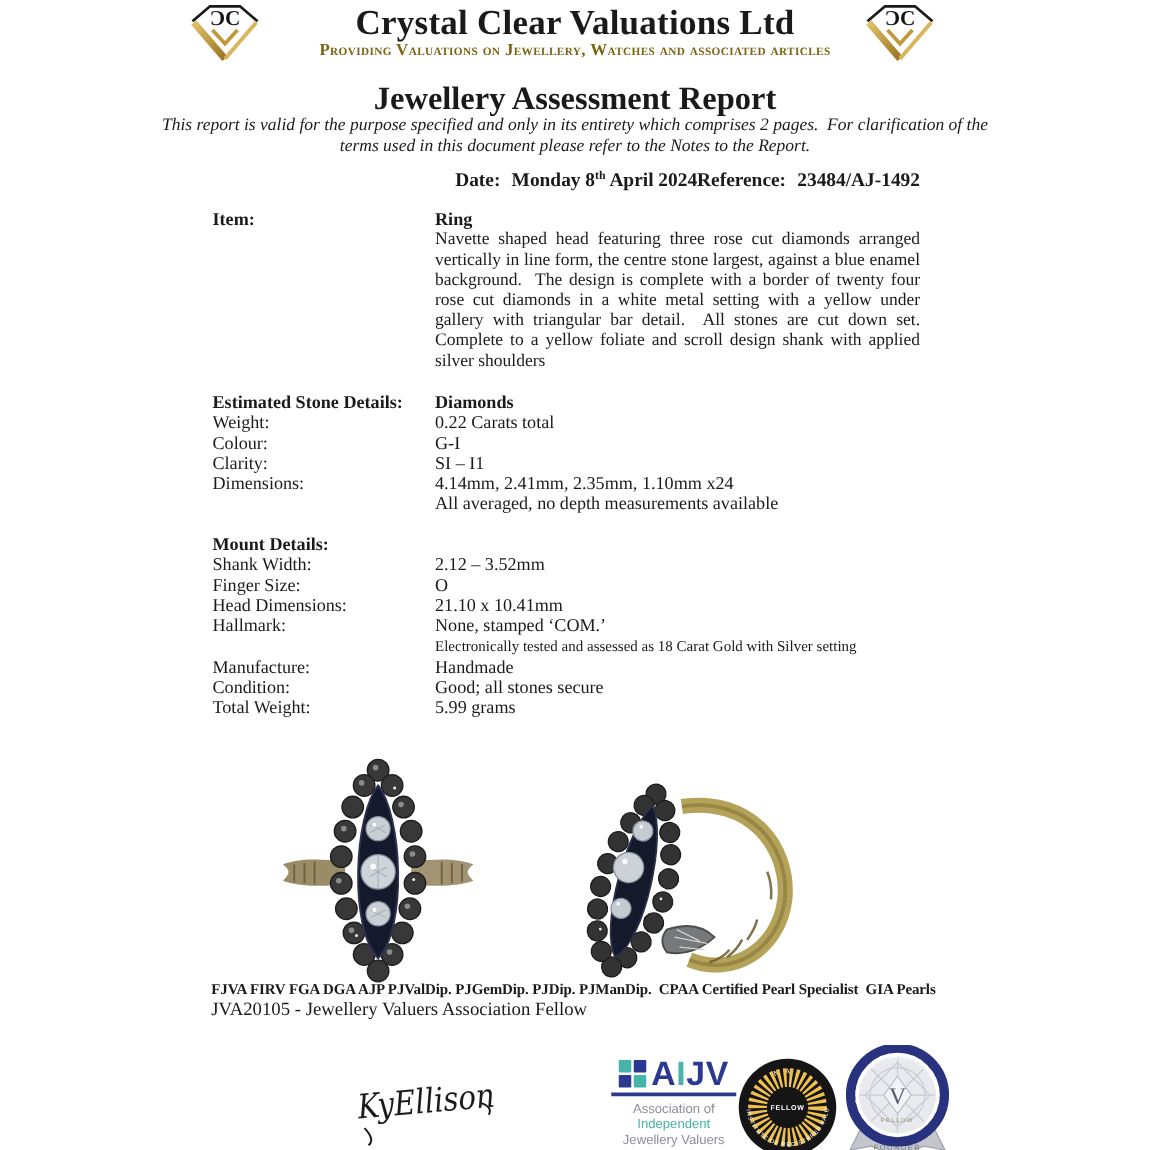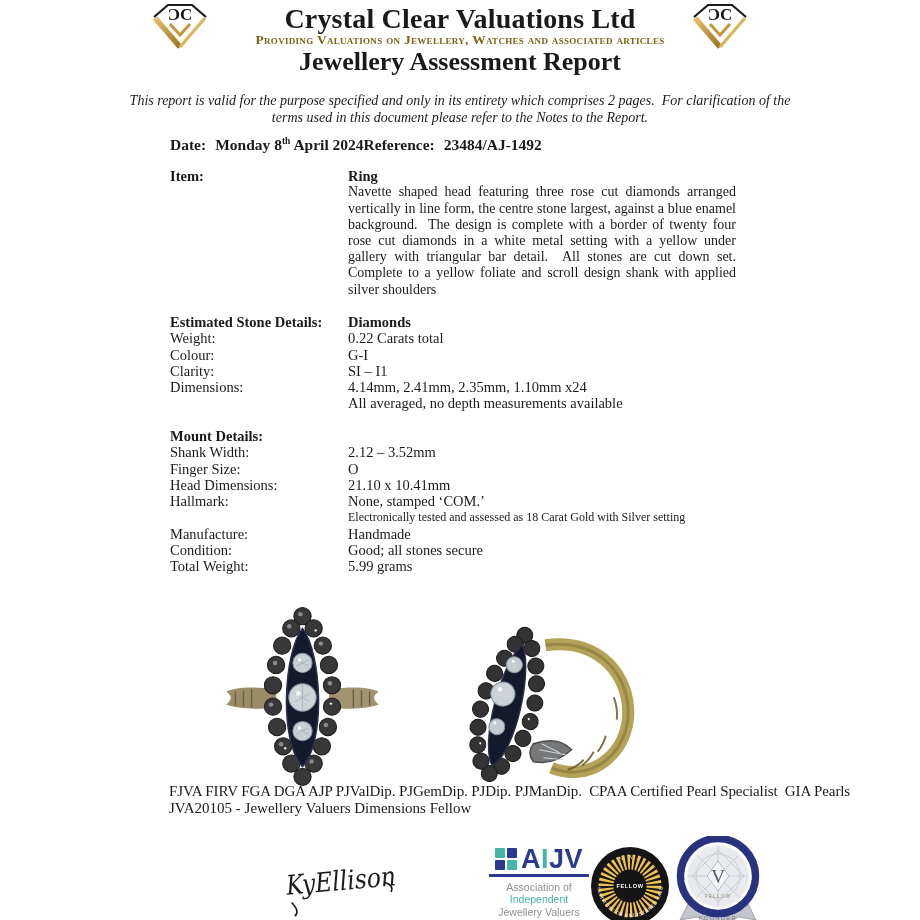--- a/index.html
+++ b/index.html
@@ -4,45 +4,45 @@
 <style>
   html,body{margin:0;padding:0;background:#fff;}
   .page{position:relative;width:920px;height:920px;background:#ffffff;overflow:hidden;
         font-family:"Liberation Serif",serif;color:#1a1a1a;}
   .abs{position:absolute;}
   
   .company{top:3px;left:0;right:0;text-align:center;font-size:28px;font-weight:bold;letter-spacing:.2px;}
   .tagline{top:32px;left:0;right:0;text-align:center;font-size:13.5px;font-weight:bold;
            font-variant-caps:small-caps;color:#7d6414;letter-spacing:.3px;}
   .hdr-logo{width:72px;height:50px;}
-  .report-title{top:47px;left:0;right:0;text-align:center;font-size:26px;font-weight:bold;}
+  .report-title{top:64px;left:0;right:0;text-align:center;font-size:26px;font-weight:bold;}
   .disclaimer{top:93px;left:128px;right:128px;text-align:center;font-style:italic;
               font-size:14px;line-height:16.6px;white-space:pre-wrap;}
   
-  .meta{top:136px;left:170px;width:566px;display:flex;justify-content:flex-start;
+  .meta{top:136px;left:170px;width:566px;display:flex;justify-content:flex-end;
         font-size:15.5px;font-weight:bold;}
   .meta .val{margin-left:9px;white-space:pre-wrap;}
   sup.ord{font-size:9.5px;vertical-align:super;font-weight:bold;}
   
   .sec{left:170px;width:566px;font-size:14.5px;line-height:16.3px;}
   .kv{display:grid;grid-template-columns:178px 1fr;}
   .kv .lab{padding-right:6px;}
   .kv .val{}
   .b{font-weight:bold;}
   .just{text-align:justify;white-space:pre-wrap;font-size:14px;line-height:16.2px;}
   #sec-item{top:168px;}
   #sec-stone{top:314px;}
   #sec-mount{top:428px;}
   
   #photo-front{left:221px;top:606px;width:163px;height:183px;}
   #photo-side{left:447px;top:617px;width:206px;height:179px;}
   
   .assessor{top:784px;left:169px;width:620px;}
   .a-line{font-size:15px;line-height:17px;white-space:pre-wrap;}
-  .a-creds{font-size:15px;line-height:15.5px;font-weight:normal;white-space:pre;letter-spacing:-.1px;}
+  .a-creds{font-size:12px;line-height:15.5px;font-weight:bold;white-space:pre;letter-spacing:-.1px;}
   .a-mem{font-size:15px;line-height:16.6px;white-space:pre;}
   
   #signature{left:280px;top:842px;width:124px;height:76px;}
   .aijv{left:487px;top:846px;width:104px;text-align:center;font-family:"Liberation Sans",sans-serif;}
   .aijv-top{display:flex;align-items:center;justify-content:center;gap:4px;}
   .aijv-squares{display:grid;grid-template-columns:10px 10px;grid-auto-rows:10px;gap:2px;}
   .aijv-squares span{display:block;border-radius:1px;}
   .sq-teal{background:#45b5aa;} .sq-blue{background:#2b3990;}
   .aijv-letters{font-size:27px;font-weight:bold;color:#2b3990;letter-spacing:.5px;line-height:26px;}
   .aijv-letters .teal{color:#45b5aa;}
@@ -274,21 +274,21 @@
           <circle cx="55" cy="44" r="1.5"></circle>
           <circle cx="52" cy="108" r="1.5"></circle>
         <circle cx="84" cy="96" r="1.1"></circle>
           <circle cx="43" cy="131" r="1.1"></circle>
       </g>
     </g>
   </svg>
 
   <div class="abs assessor">
     <div class="a-creds">FJVA FIRV FGA DGA AJP PJValDip. PJGemDip. PJDip. PJManDip.  CPAA Certified Pearl Specialist  GIA Pearls</div>
-    <div class="a-mem">JVA20105 - Jewellery Valuers Dimensions Fellow</div>
+    <div class="a-mem">JVA20105 - Jewellery Valuers Association Fellow</div>
   </div>
 
   <svg class="abs" id="signature" viewBox="0 0 124 76">
     <g transform="rotate(-5 62 40)">
       <text x="6" y="48" font-family="'DejaVu Serif',serif" font-style="italic" font-size="27" fill="#1b1b1b" textLength="110" lengthAdjust="spacingAndGlyphs">KyEllison</text>
       <path d="M10,56 q8,10 2,14 M104,44 q10,4 6,10" stroke="#1b1b1b" stroke-width="1.6" fill="none"></path>
     </g>
   </svg>
 
   <div class="abs aijv">

